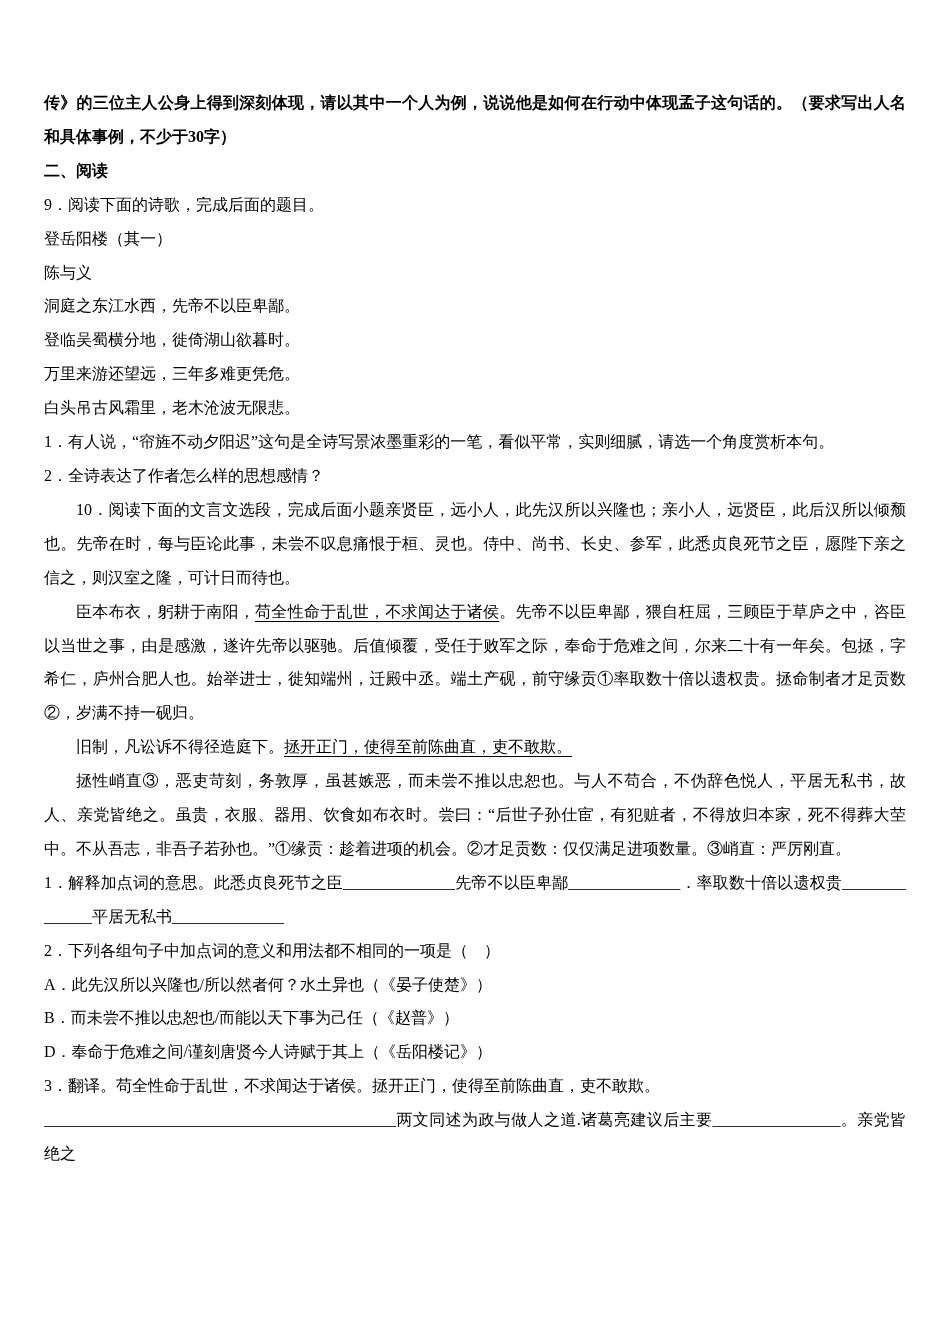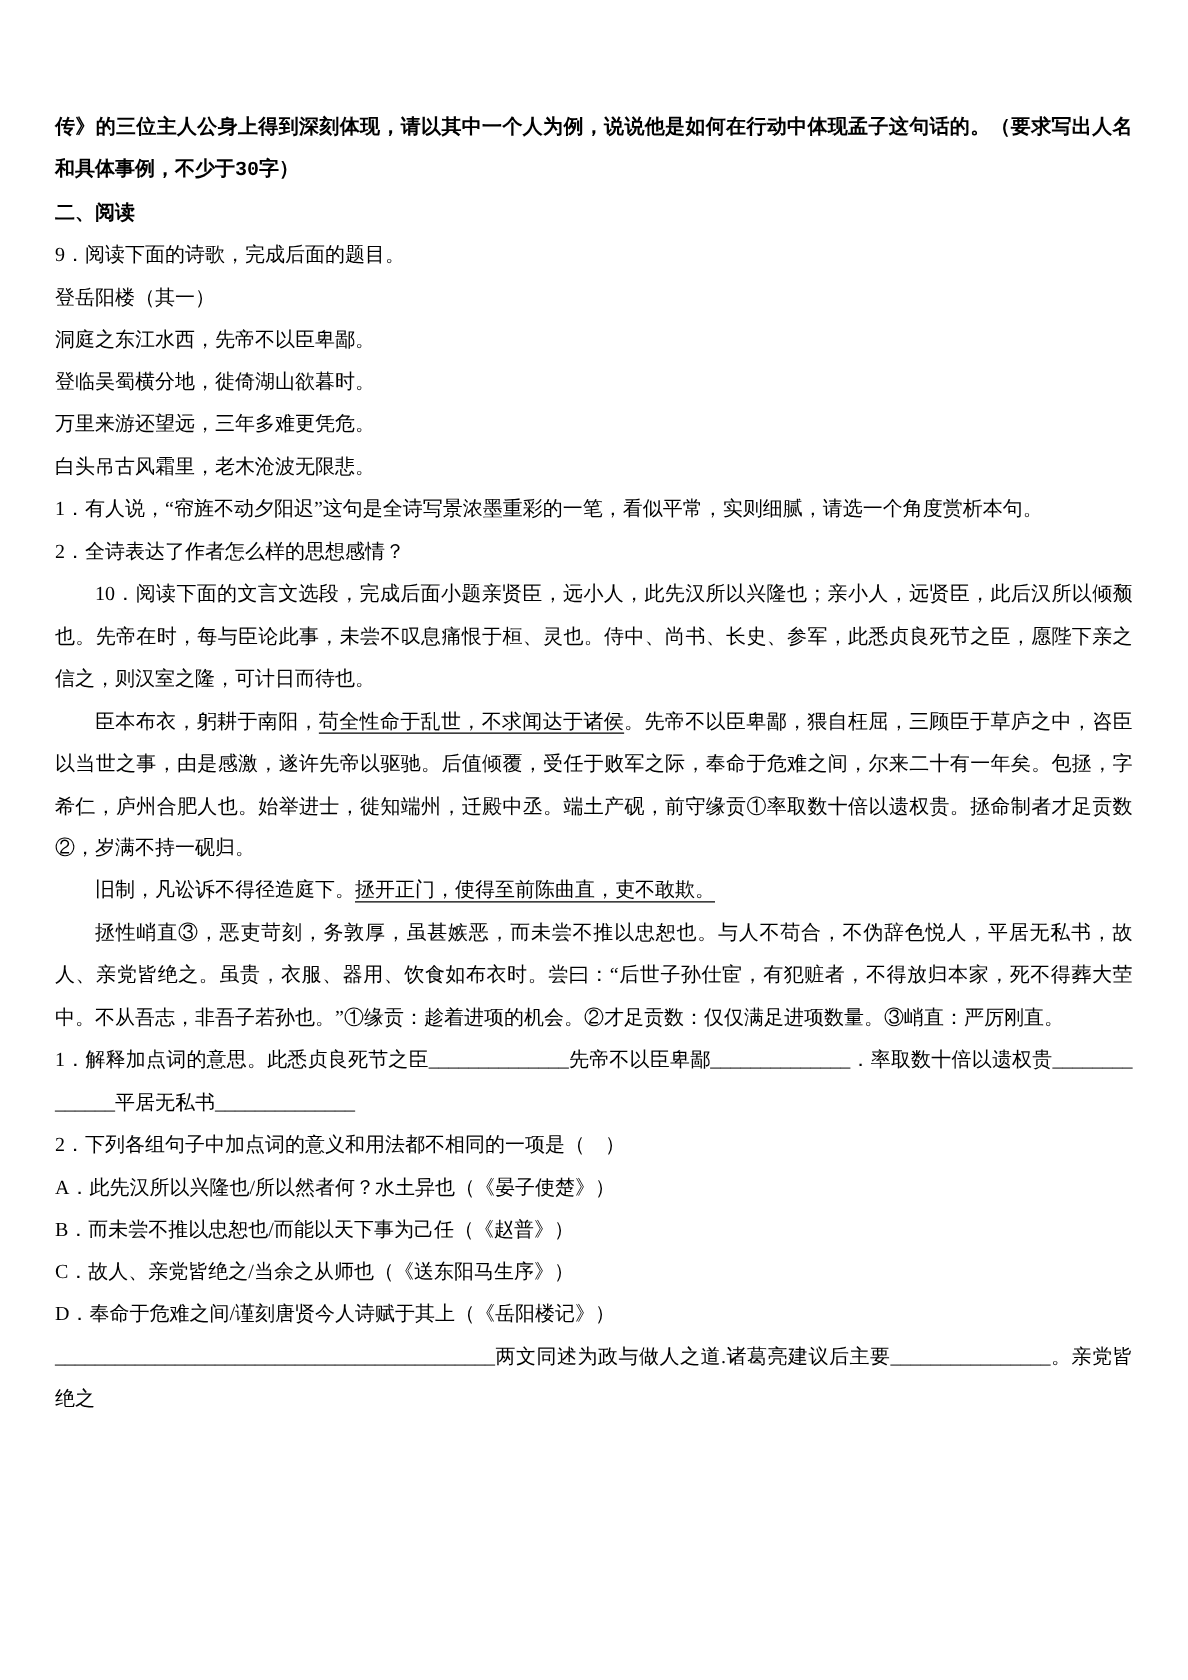--- a/index.html
+++ b/index.html
@@ -18,21 +18,20 @@
     padding: 86px 44px 0 44px;
     font-size: 16px;
   }
   .page p {
     margin: 0;
     line-height: 2.12;
     text-align: justify;
   }
   .carry {
     line-height: 2.55;
-    font-family: Liberation Mono, monospace;
   }
   .bold {
     font-weight: bold;
   }
   .indent {
     text-indent: 2em;
     font-family: Liberation Serif, serif;
   }
   .u {
     text-decoration: underline;
@@ -47,38 +46,39 @@
 <body>
 
 <div class="page">
 
   <p class="bold carry">传》的三位主人公身上得到深刻体现，请以其中一个人为例，说说他是如何在行动中体现孟子这句话的。（要求写出人名和具体事例，不少于30字）</p>
 
   <p class="bold">二、阅读</p>
 
   <p>9．阅读下面的诗歌，完成后面的题目。</p>
   <p>登岳阳楼（其一）</p>
+  <p>陈与义</p>
   <p>洞庭之东江水西，先帝不以臣卑鄙。</p>
   <p>登临吴蜀横分地，徙倚湖山欲暮时。</p>
   <p>万里来游还望远，三年多难更凭危。</p>
   <p>白头吊古风霜里，老木沧波无限悲。</p>
   <p>1．有人说，“帘旌不动夕阳迟”这句是全诗写景浓墨重彩的一笔，看似平常，实则细腻，请选一个角度赏析本句。</p>
   <p>2．全诗表达了作者怎么样的思想感情？</p>
 
   <p class="indent">10．阅读下面的文言文选段，完成后面小题亲贤臣，远小人，此先汉所以兴隆也；亲小人，远贤臣，此后汉所以倾颓也。先帝在时，每与臣论此事，未尝不叹息痛恨于桓、灵也。侍中、尚书、长史、参军，此悉贞良死节之臣，愿陛下亲之信之，则汉室之隆，可计日而待也。</p>
 
   <p class="indent"><span>臣本布衣，躬耕于南阳，</span><span class="u">苟全性命于乱世，不求闻达于诸侯</span><span>。先帝不以臣卑鄙，猥自枉屈，三顾臣于草庐之中，咨臣以当世之事，由是感激，遂许先帝以驱驰。后值倾覆，受任于败军之际，奉命于危难之间，尔来二十有一年矣。包拯，字希仁，庐州合肥人也。始举进士，徙知端州，迁殿中丞。端土产砚，前守缘贡①率取数十倍以遗权贵。拯命制者才足贡数②，岁满不持一砚归。</span></p>
 
   <p class="indent"><span>旧制，凡讼诉不得径造庭下。</span><span class="u">拯开正门，使得至前陈曲直，吏不敢欺。</span></p>
 
   <p class="indent">拯性峭直③，恶吏苛刻，务敦厚，虽甚嫉恶，而未尝不推以忠恕也。与人不苟合，不伪辞色悦人，平居无私书，故人、亲党皆绝之。虽贵，衣服、器用、饮食如布衣时。尝曰：“后世子孙仕宦，有犯赃者，不得放归本家，死不得葬大茔中。不从吾志，非吾子若孙也。”①缘贡：趁着进项的机会。②才足贡数：仅仅满足进项数量。③峭直：严厉刚直。</p>
 
   <p class="blanks">1．解释加点词的意思。此悉贞良死节之臣______________先帝不以臣卑鄙______________．率取数十倍以遗权贵______________平居无私书______________</p>
   <p>2．下列各组句子中加点词的意义和用法都不相同的一项是（　）</p>
 
   <p>A．此先汉所以兴隆也/所以然者何？水土异也（《晏子使楚》）</p>
   <p>B．而未尝不推以忠恕也/而能以天下事为己任（《赵普》）</p>
-  <p>C．故人、亲党皆绝之/当余之从师也（《送东阳马生序》）</p>
   <p>D．奉命于危难之间/谨刻唐贤今人诗赋于其上（《岳阳楼记》）</p>
 
+  <p>3．翻译。苟全性命于乱世，不求闻达于诸侯。拯开正门，使得至前陈曲直，吏不敢欺。</p>
   <p class="blanks">____________________________________________两文同述为政与做人之道.诸葛亮建议后主要________________。亲党皆绝之</p>
 
 </div>
 
 </body></html>

